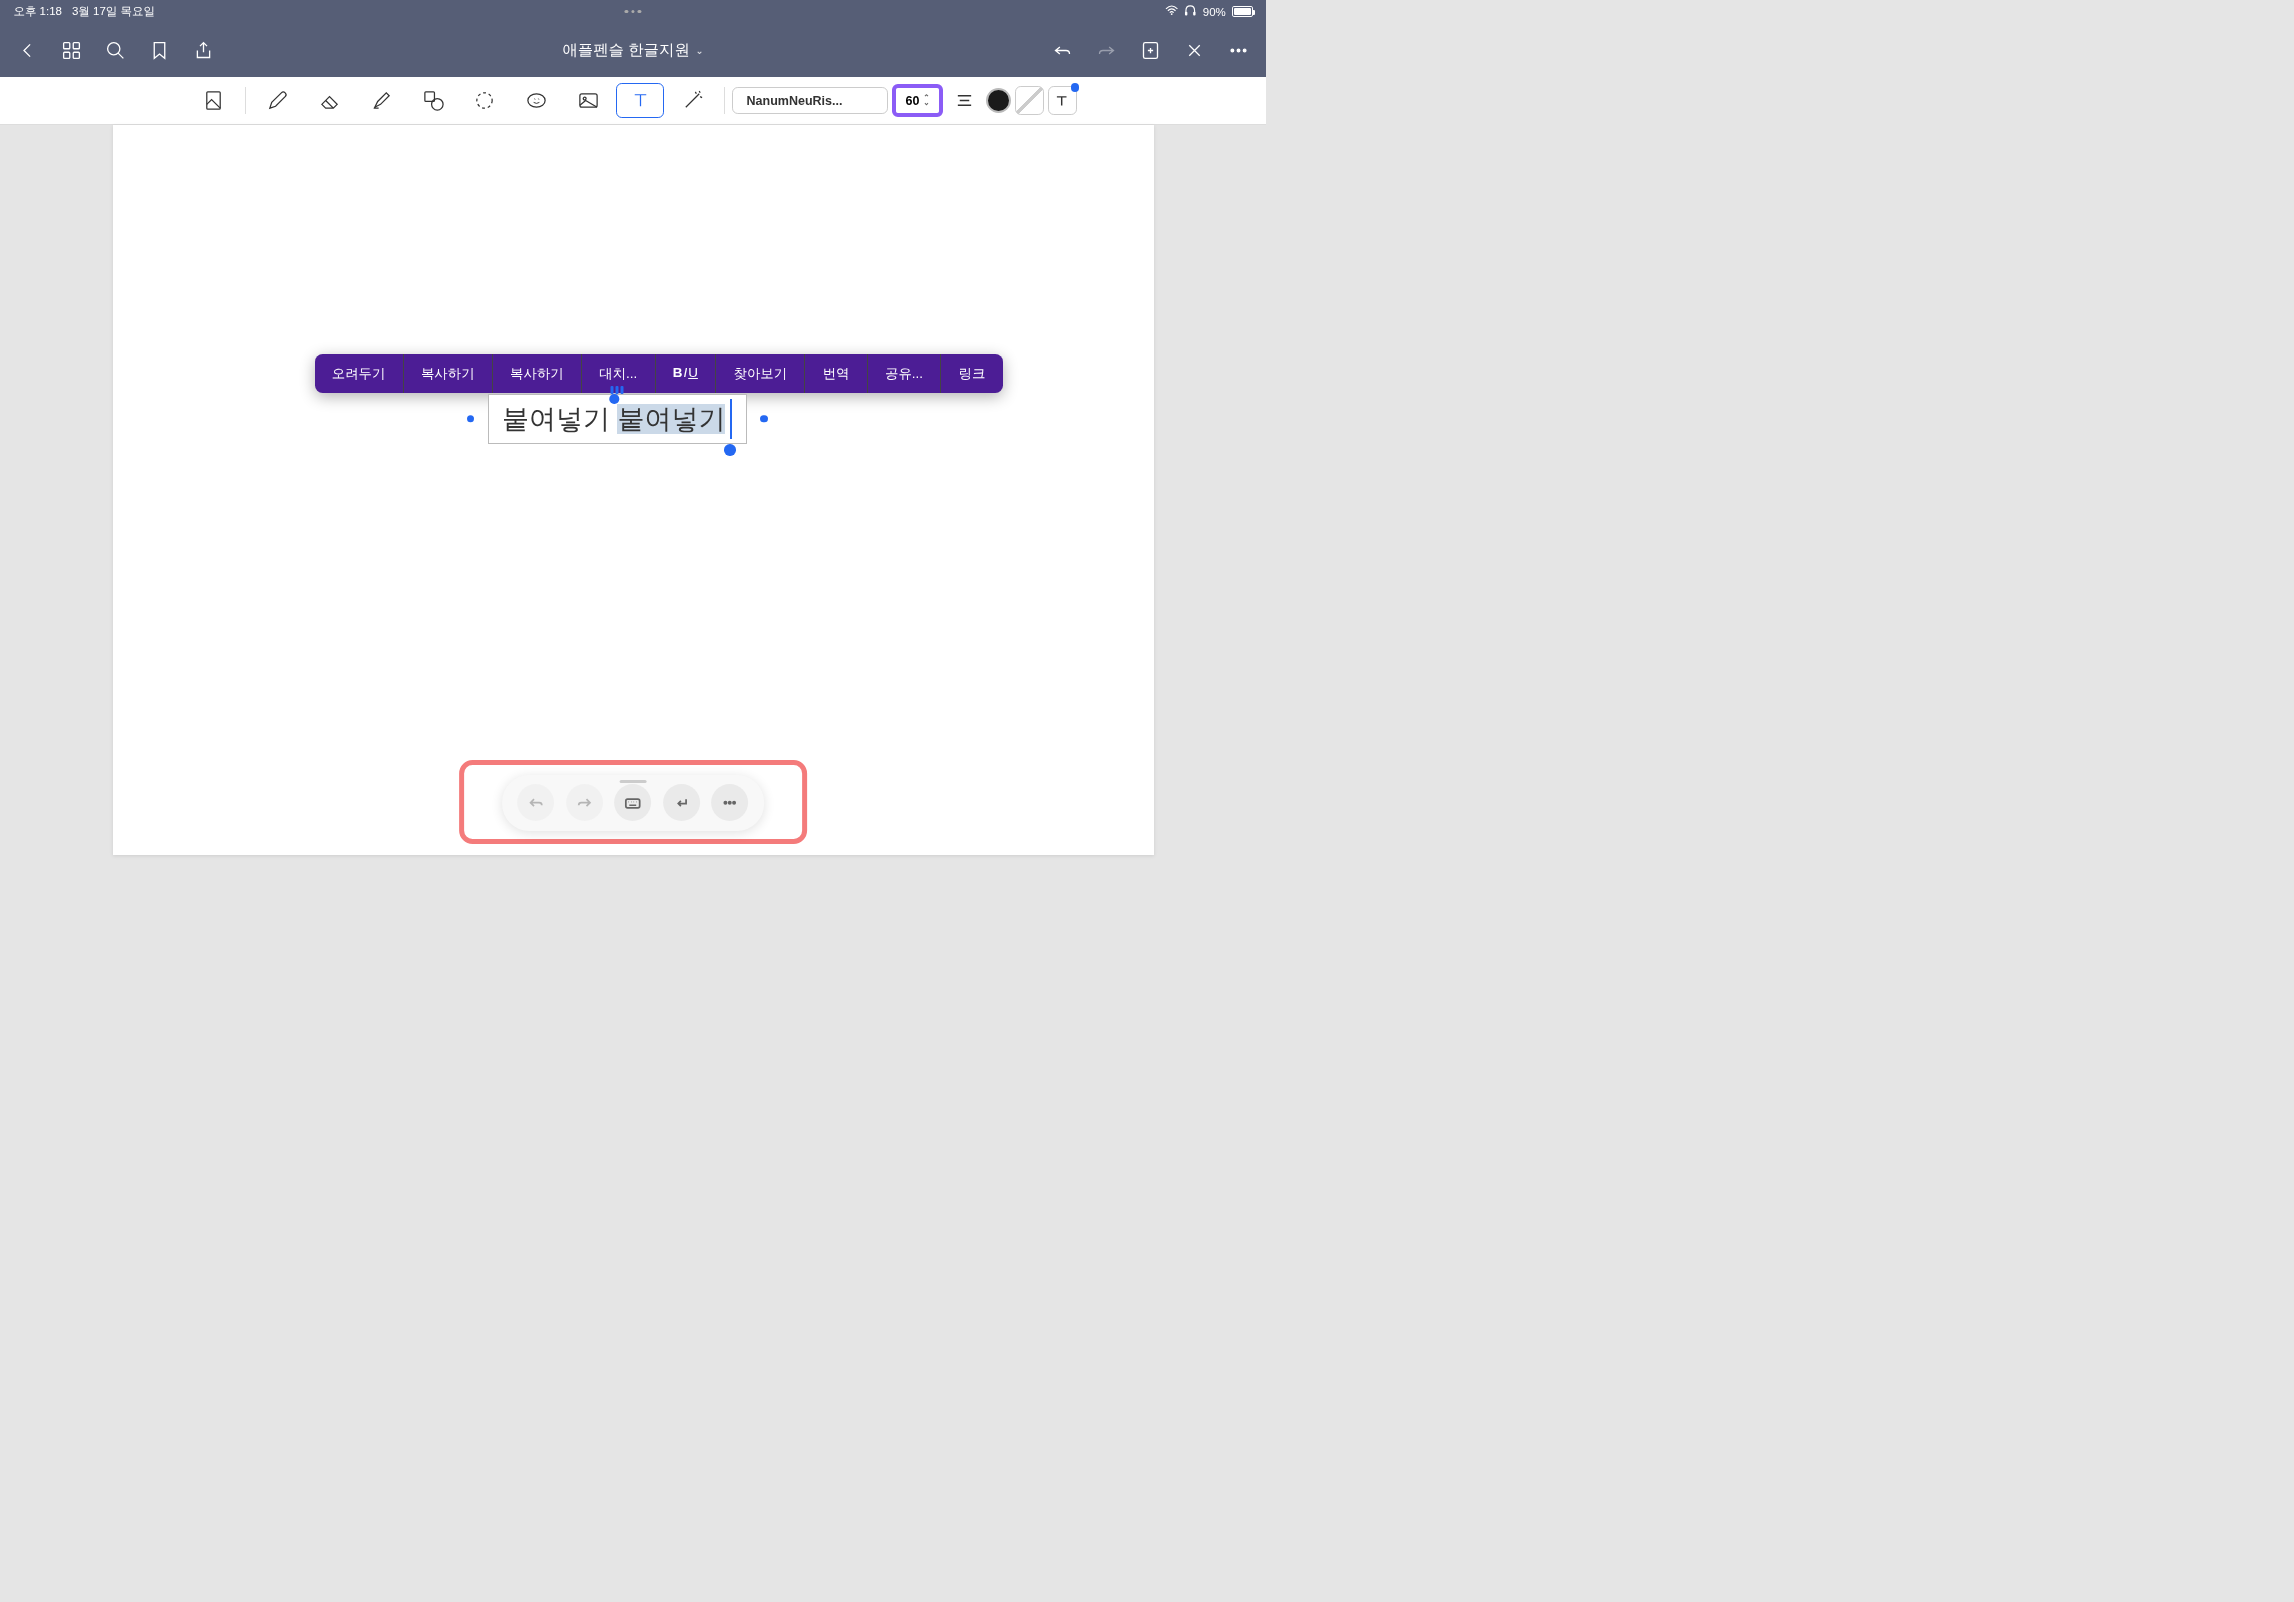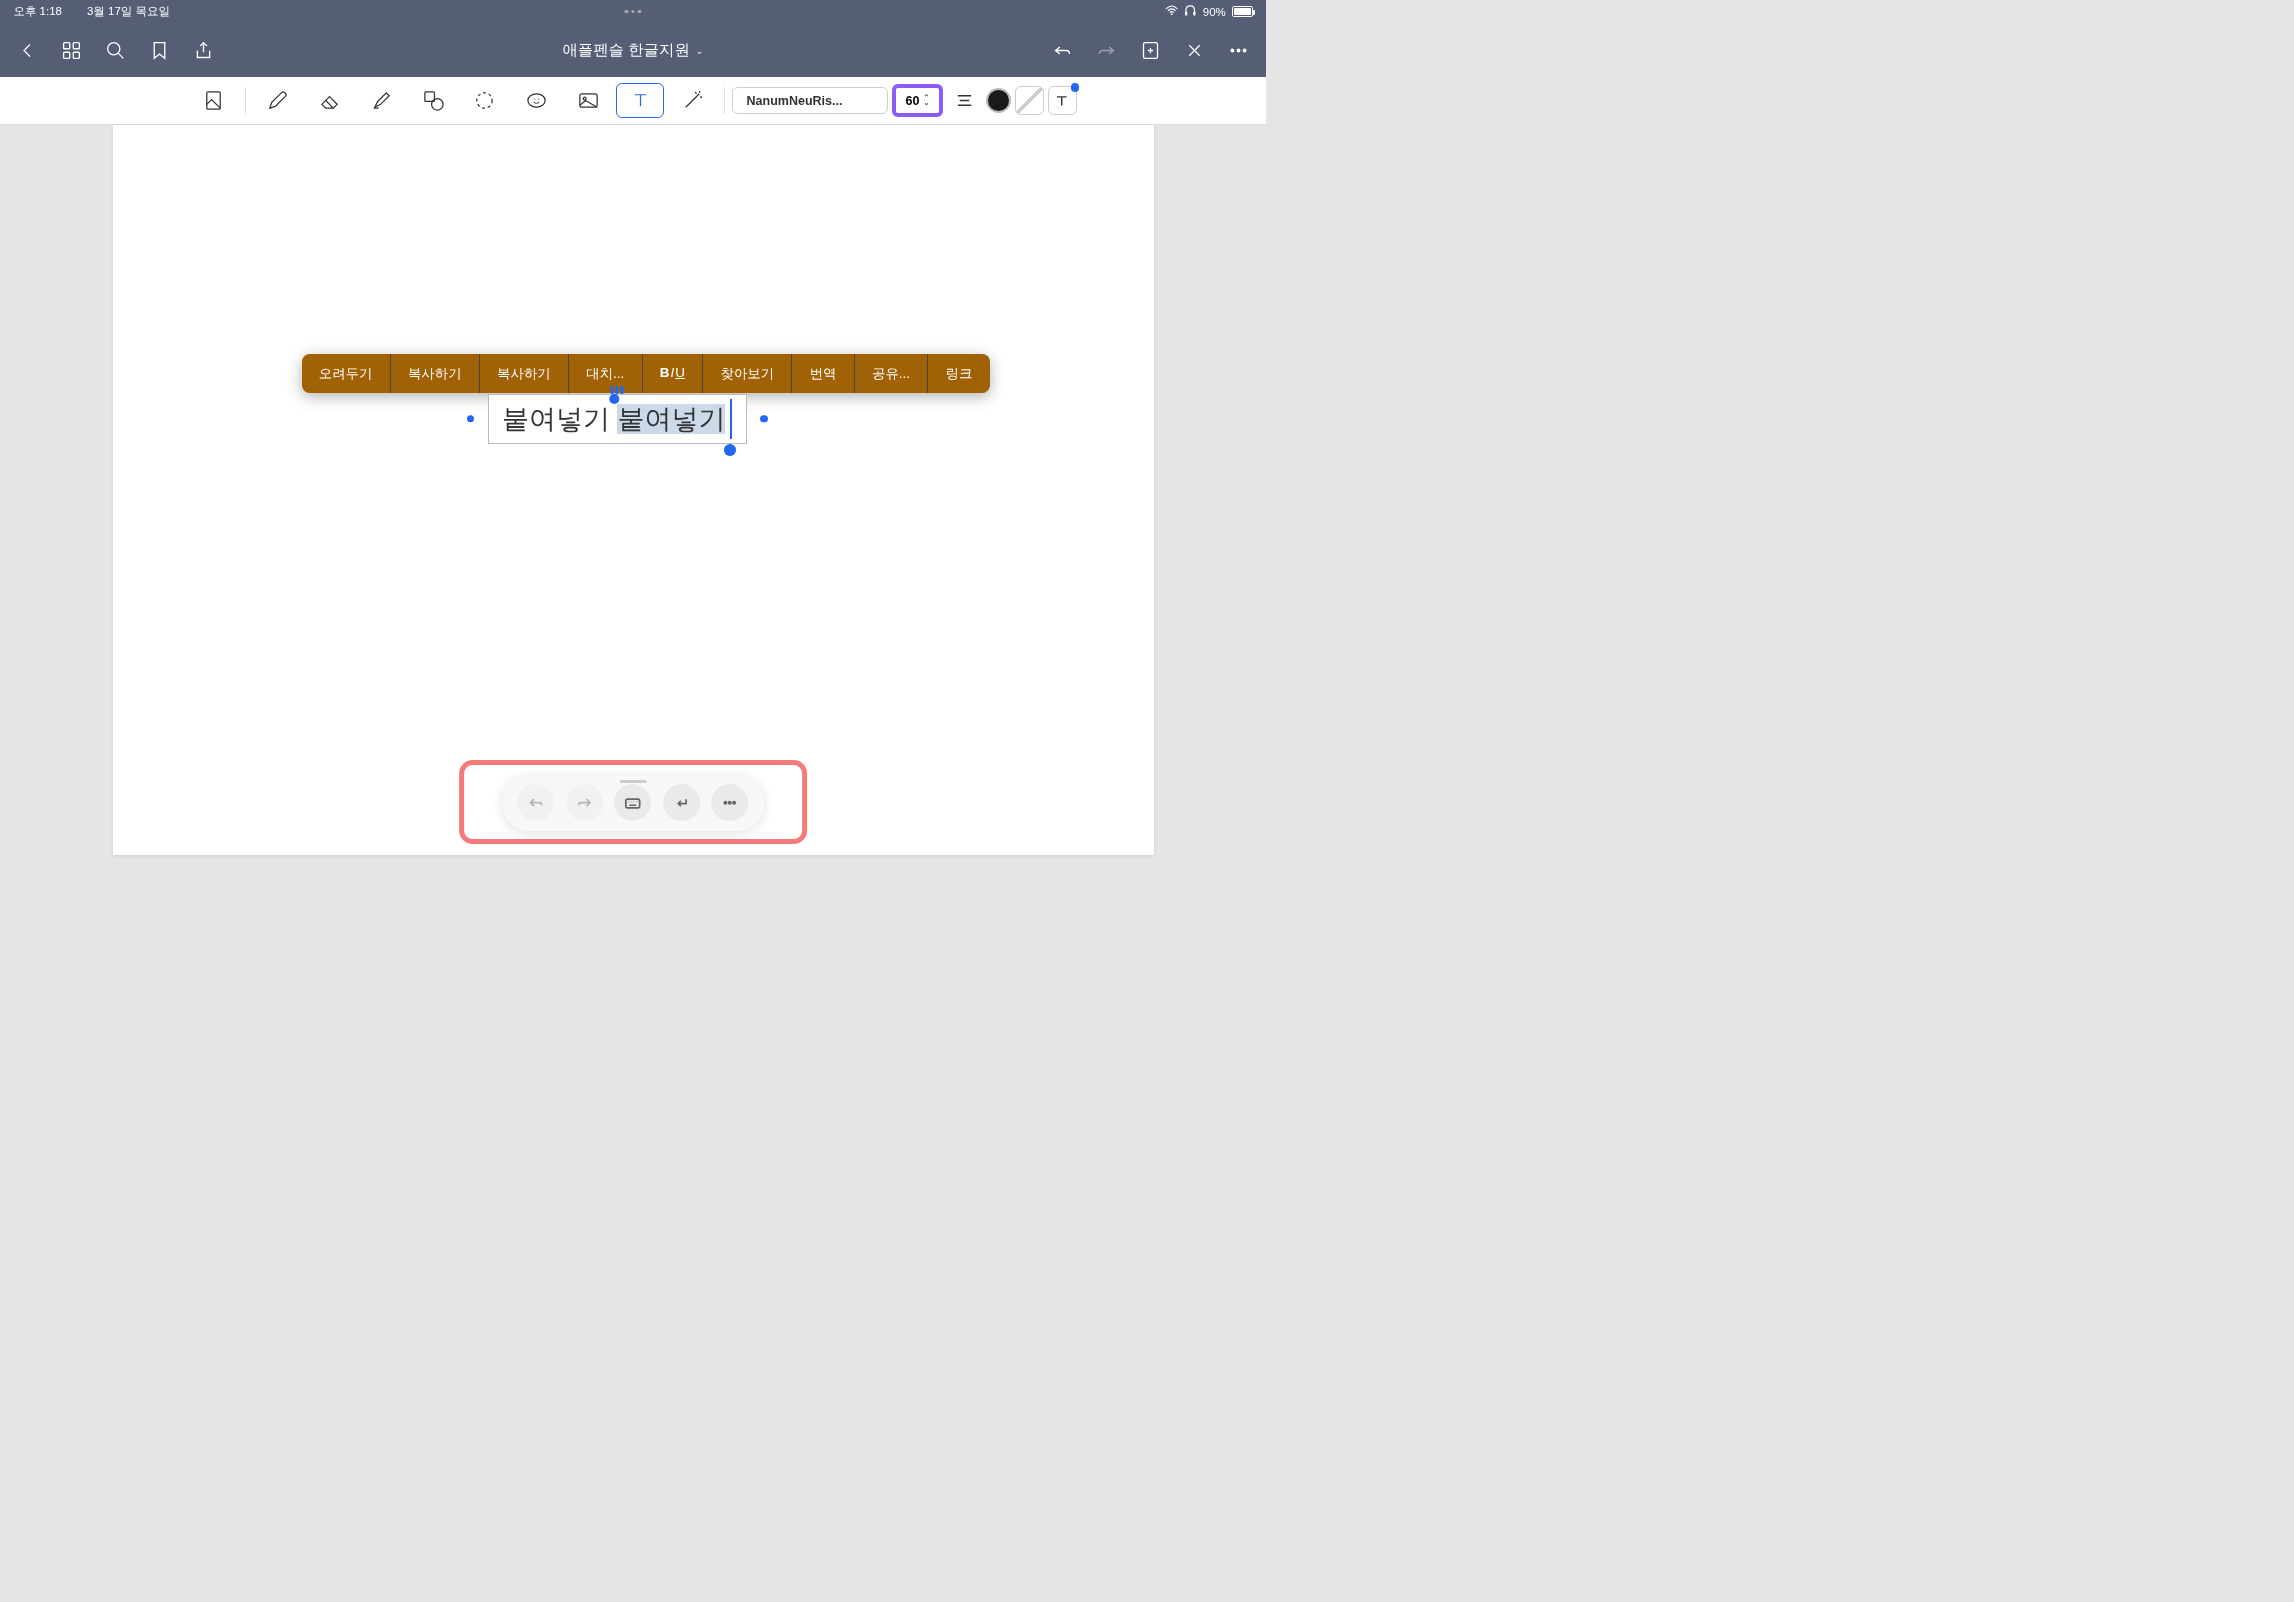--- a/index.html
+++ b/index.html
@@ -15,21 +15,21 @@
     .status-bar {
       height: 23px;
       background: #565e76;
       color: white;
       display: flex;
       align-items: center;
       justify-content: space-between;
       padding: 0 13.4px;
       font-size: 11.5px;
     }
-    .status-left { display: flex; gap: 25px; }
+    .status-left { display: flex; gap: 10px; }
     .status-center {
       position: absolute;
       left: 50%;
       transform: translateX(-50%);
       display: flex;
       gap: 2.9px;
     }
     .status-center span {
       width: 3.8px; height: 3.8px; background: #aaa; border-radius: 50%;
     }
@@ -177,23 +177,23 @@
     .resize-dot {
       width: 7.7px; height: 7.7px; border-radius: 50%; background: #2468f2;
       position: absolute;
     }
     .resize-dot.left { left: -21px; top: 50%; transform: translateY(-50%); }
     .resize-dot.right { right: -21px; top: 50%; transform: translateY(-50%); }
 
     
     .context-menu {
       position: absolute;
-      left: 189px; top: 229px;
+      left: 202px; top: 229px;
       display: flex;
-      background: #a16207;
+      background: #4c1d95;
       border-radius: 7.7px;
       overflow: hidden;
       box-shadow: 0 3.8px 15.4px rgba(0,0,0,0.3);
     }
     .context-menu::after {
       content: '';
       position: absolute;
       bottom: -8.6px; left: 341px;
       border-left: 8.6px solid transparent;
       border-right: 8.6px solid transparent;

